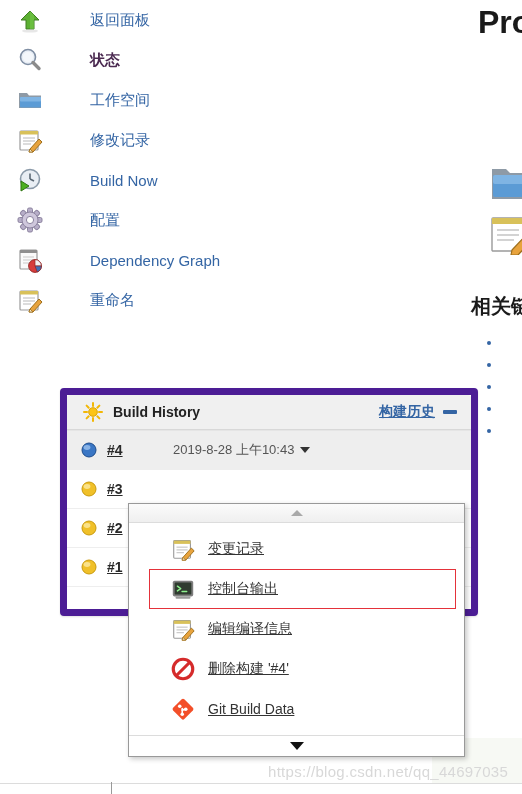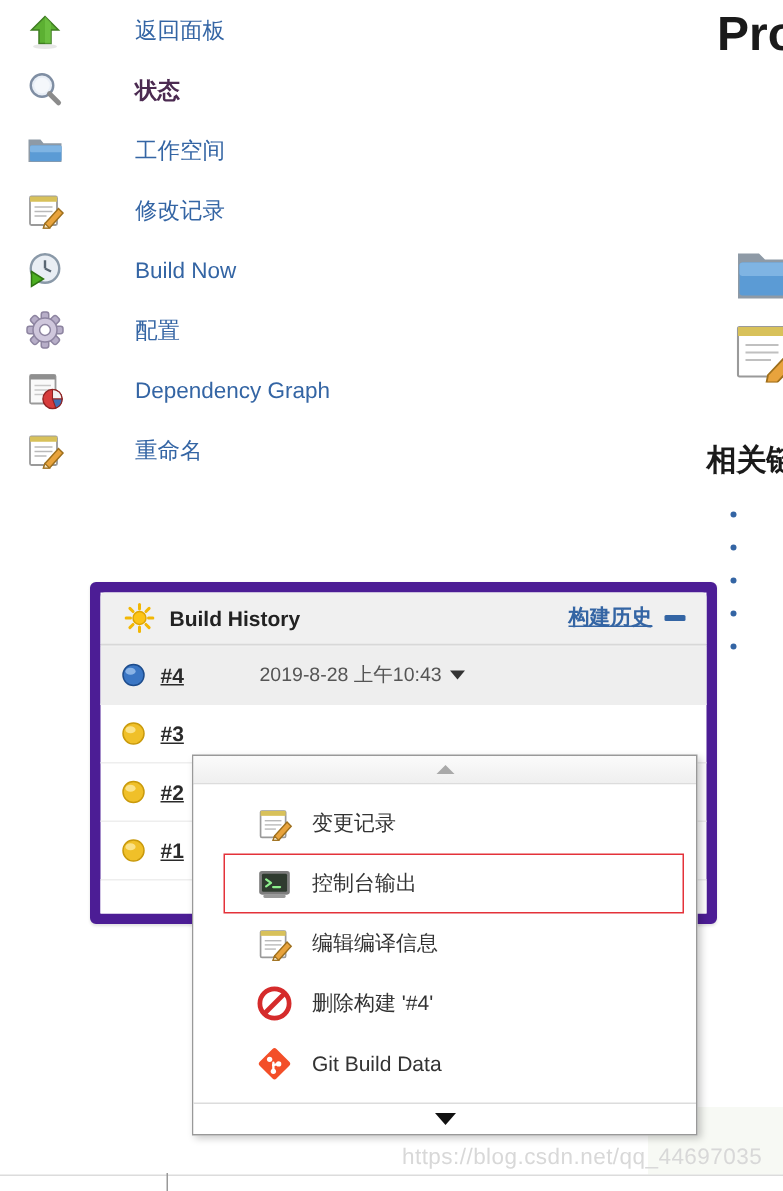--- a/index.html
+++ b/index.html
@@ -173,20 +173,21 @@
   #ctxMenu {
     position: absolute;
     left: 128px;
     top: 503px;
     width: 337px;
     background: #fff;
     border: 1px solid #999;
     box-shadow: 2px 2px 5px rgba(0,0,0,0.22);
     box-sizing: border-box;
     z-index: 40;
+    text-decoration: underline;
   }
   .ctx-scroll {
     height: 18px;
     background: linear-gradient(#fbfbfb, #efefef);
     border-bottom: 1px solid #dcdcdc;
     display: flex;
     align-items: center;
     justify-content: center;
     cursor: pointer;
   }

